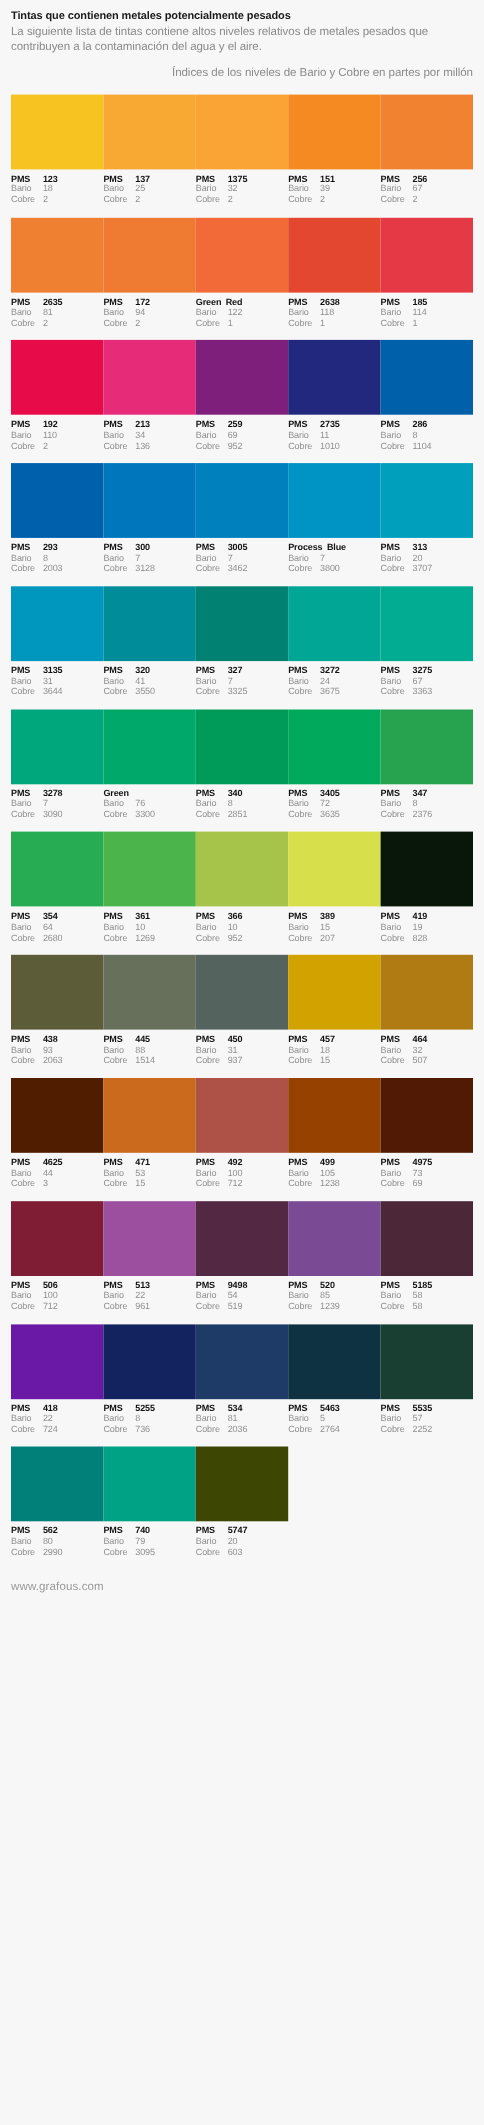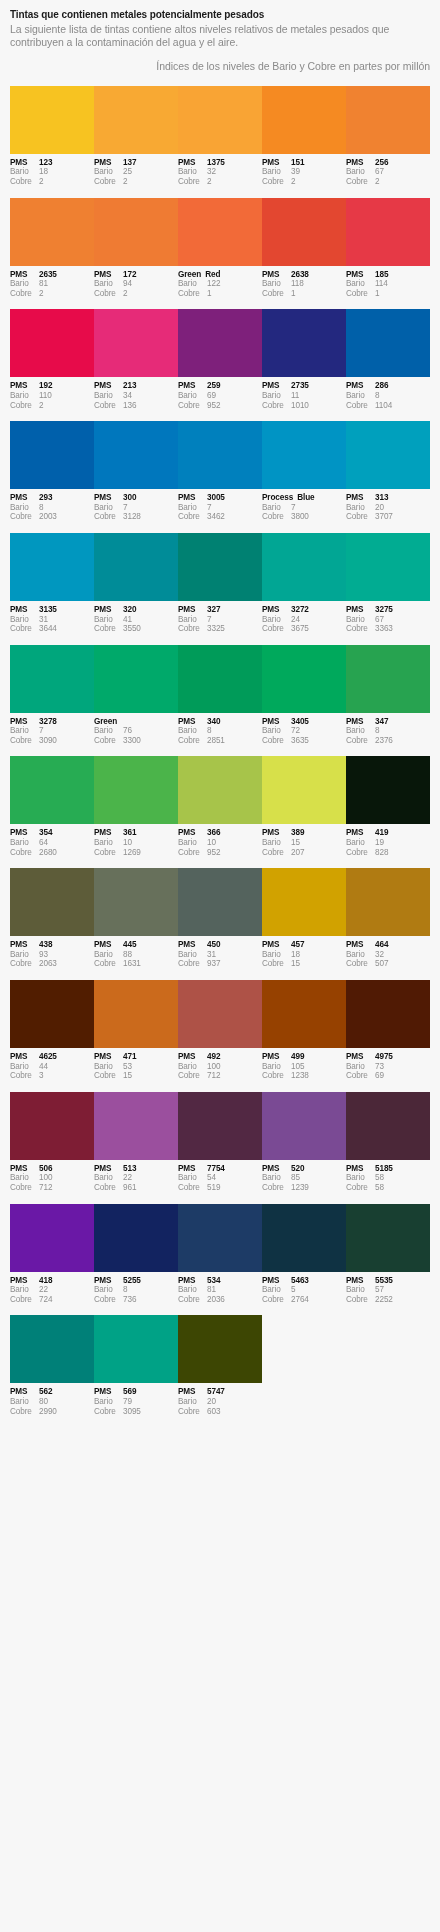--- a/index.html
+++ b/index.html
@@ -712,21 +712,21 @@
             <div class="lbl-line lbl-name">
               <span class="k">PMS</span>
               <span class="v">445</span>
             </div>
             <div class="lbl-line lbl-metal">
               <span class="k">Bario</span>
               <span class="v">88</span>
             </div>
             <div class="lbl-line lbl-metal">
               <span class="k">Cobre</span>
-              <span class="v">1631</span>
+              <span class="v">1514</span>
             </div>
           </div>
           <div class="label">
             <div class="lbl-line lbl-name">
               <span class="k">PMS</span>
               <span class="v">450</span>
             </div>
             <div class="lbl-line lbl-metal">
               <span class="k">Bario</span>
               <span class="v">31</span>
@@ -880,21 +880,21 @@
               <span class="v">22</span>
             </div>
             <div class="lbl-line lbl-metal">
               <span class="k">Cobre</span>
               <span class="v">961</span>
             </div>
           </div>
           <div class="label">
             <div class="lbl-line lbl-name">
               <span class="k">PMS</span>
-              <span class="v">7754</span>
+              <span class="v">9498</span>
             </div>
             <div class="lbl-line lbl-metal">
               <span class="k">Bario</span>
               <span class="v">54</span>
             </div>
             <div class="lbl-line lbl-metal">
               <span class="k">Cobre</span>
               <span class="v">519</span>
             </div>
           </div>
@@ -1026,21 +1026,21 @@
               <span class="v">80</span>
             </div>
             <div class="lbl-line lbl-metal">
               <span class="k">Cobre</span>
               <span class="v">2990</span>
             </div>
           </div>
           <div class="label">
             <div class="lbl-line lbl-name">
               <span class="k">PMS</span>
-              <span class="v">569</span>
+              <span class="v">740</span>
             </div>
             <div class="lbl-line lbl-metal">
               <span class="k">Bario</span>
               <span class="v">79</span>
             </div>
             <div class="lbl-line lbl-metal">
               <span class="k">Cobre</span>
               <span class="v">3095</span>
             </div>
           </div>
@@ -1055,14 +1055,15 @@
             </div>
             <div class="lbl-line lbl-metal">
               <span class="k">Cobre</span>
               <span class="v">603</span>
             </div>
           </div>
         </div>
       </div>
     </div>
 
+  <div class="footer">www.grafous.com</div>
 
 </div>
 
 </body></html>

